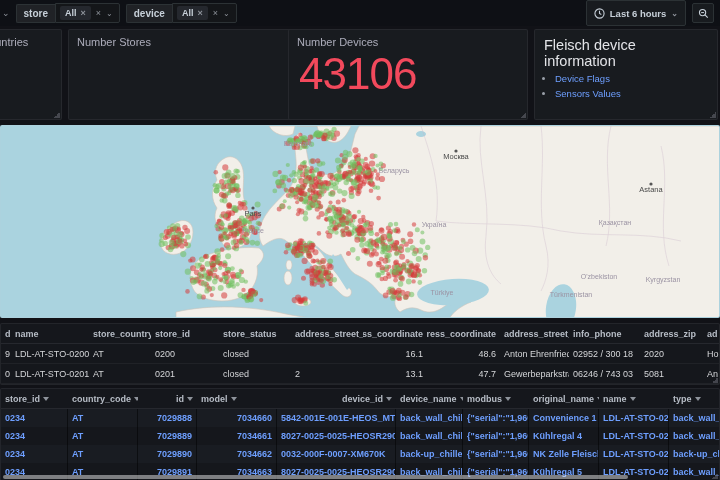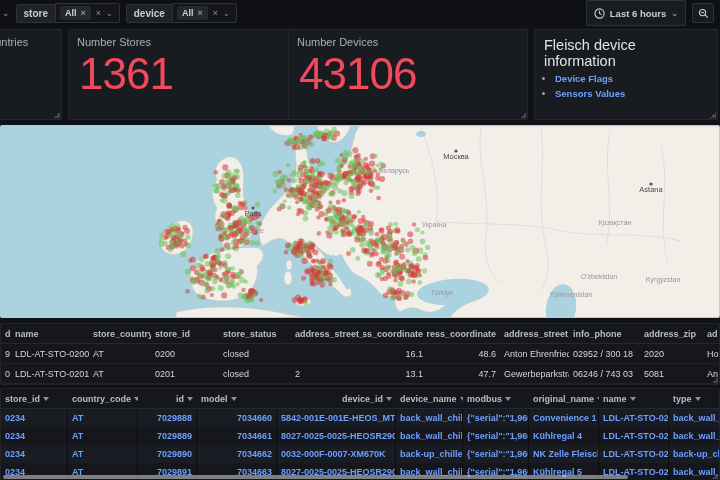--- a/index.html
+++ b/index.html
@@ -49,21 +49,21 @@
     content:""; position:absolute; right:1px; bottom:1px; width:6px; height:6px;
     background:linear-gradient(135deg, transparent 50%, rgba(204,204,220,0.25) 50%);
   }
   .stat-title { font-size:11px; color:rgba(204,204,220,0.82); padding:6px 8px 0 8px; white-space:nowrap; }
   .stat-value {
     font-size:44px; font-weight:500; letter-spacing:-1px; padding:4px 6px 0 10px; line-height:1;
   }
   .info-title { font-size:14.5px; font-weight:500; color:#e3e4e8; padding:7px 9px 2px 9px; }
   .info-links { margin:2px 0 0 20px; }
   .info-links li { font-size:9.5px; margin-bottom:4px; color:#9aa0a9; }
-  .info-links li a { text-decoration:none; font-weight:bold; }
+  .info-links li a { text-decoration:none; font-weight:normal; }
   
   .map-panel { left:0; top:125px; width:720px; height:193px; background:#AAD3DF; overflow:hidden; }
   .map-panel::after { display:none; }
   .map-panel svg { display:block; }
   
   .table-panel { overflow:hidden; background:#15171c; }
   .tbl { width:100%; }
   .tbl-row { display:grid; align-items:center; }
   .tbl-head .cell { color:#b7bdc6; font-weight:bold; }
   .tbl-head { height:20px; border-bottom:1px solid #26282e; }
@@ -139,21 +139,20 @@
       </svg>
     </div>
   </div>
 
   <div class="panel" style="left:-70px; top:29px; width:132px; height:91px;">
     <div class="stat-title">Number Countries</div>
   </div>
 
   <div class="panel" style="left:68px; top:29px; width:256px; height:91px;">
     <div class="stat-title">Number Stores</div>
-    <div class="stat-value" id="stat-stores" style="color: rgb(242, 73, 92);">1361</div>
   </div>
 
   <div class="panel" style="left:288px; top:29px; width:240px; height:91px;">
     <div class="stat-title">Number Devices</div>
     <div class="stat-value" id="stat-devices" style="color: rgb(242, 73, 92);">43106</div>
   </div>
 
   <div class="panel" style="left:534px; top:29px; width:184px; height:91px;">
     <div class="info-title">Fleisch device information</div>
     <ul class="info-links">

